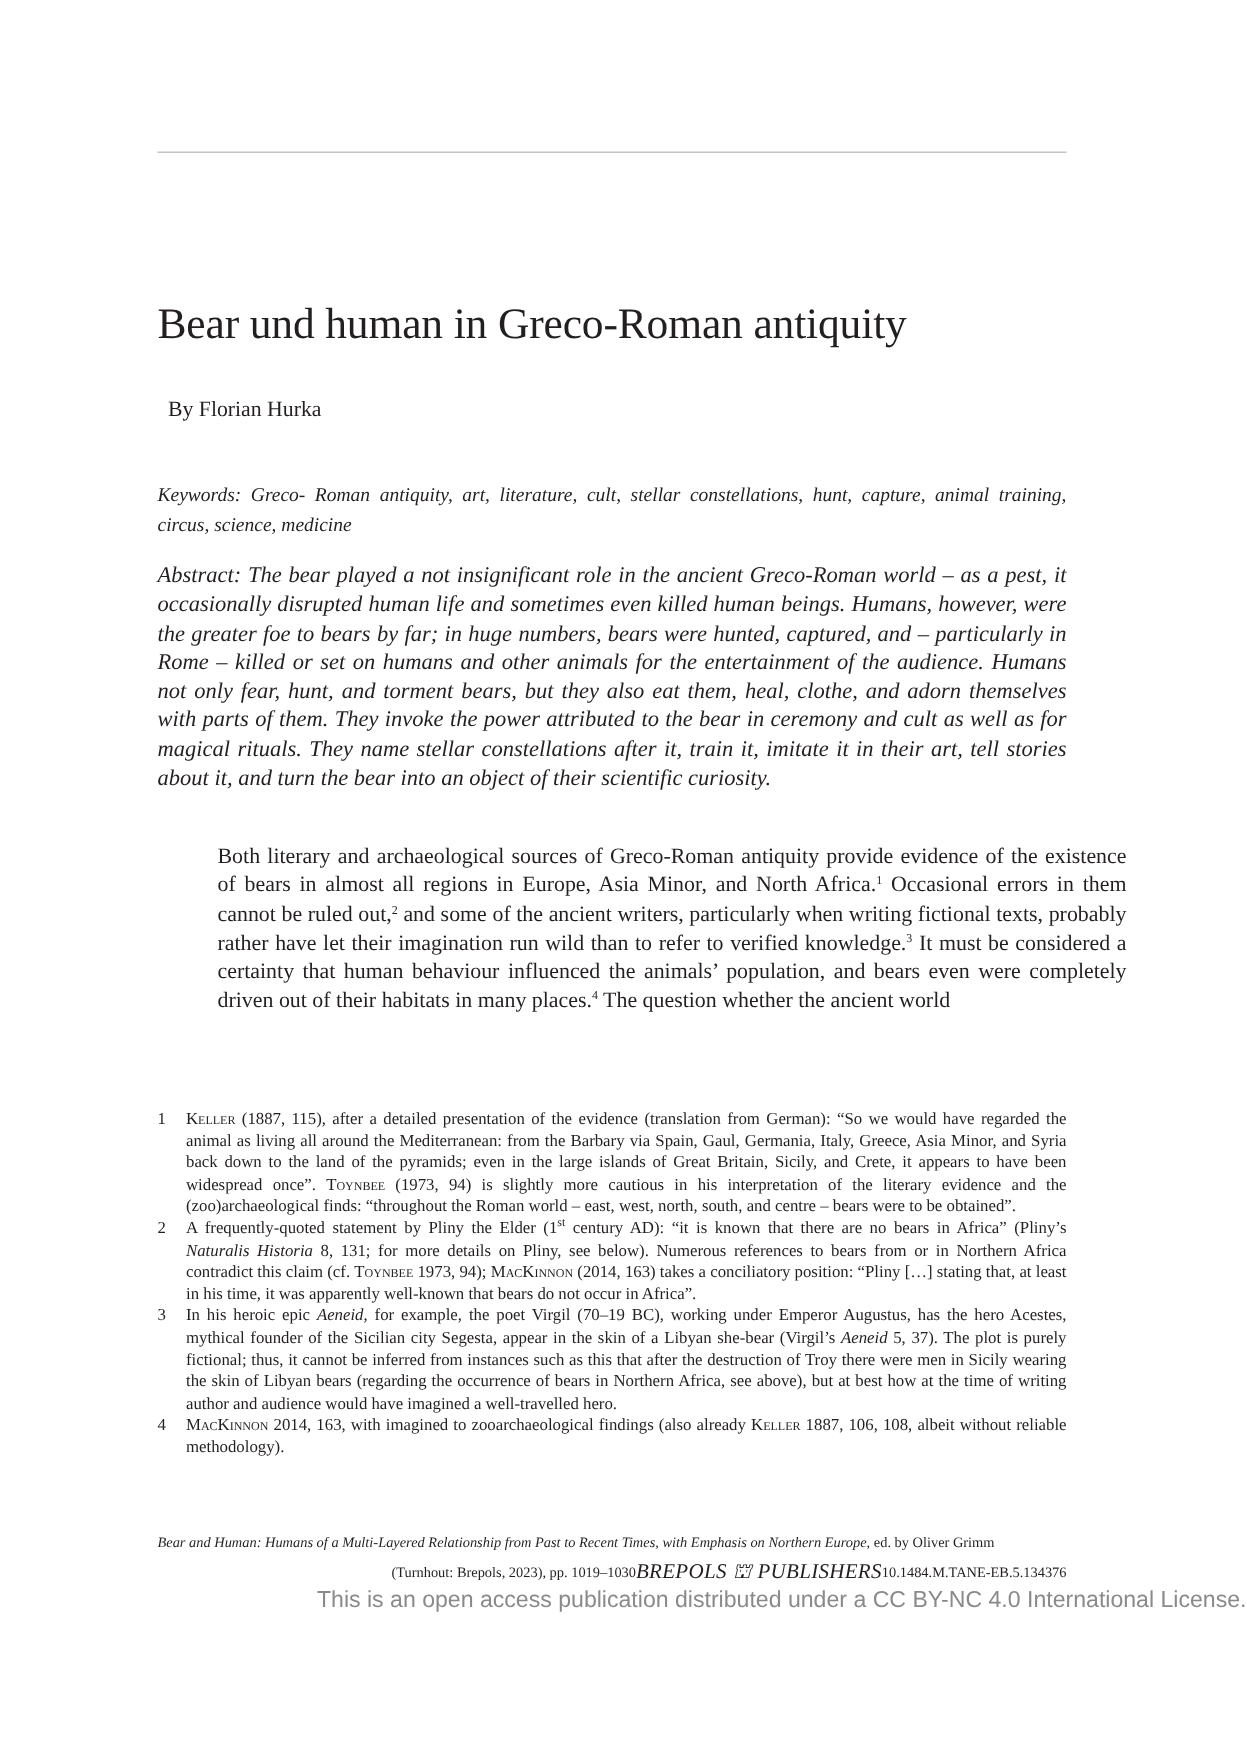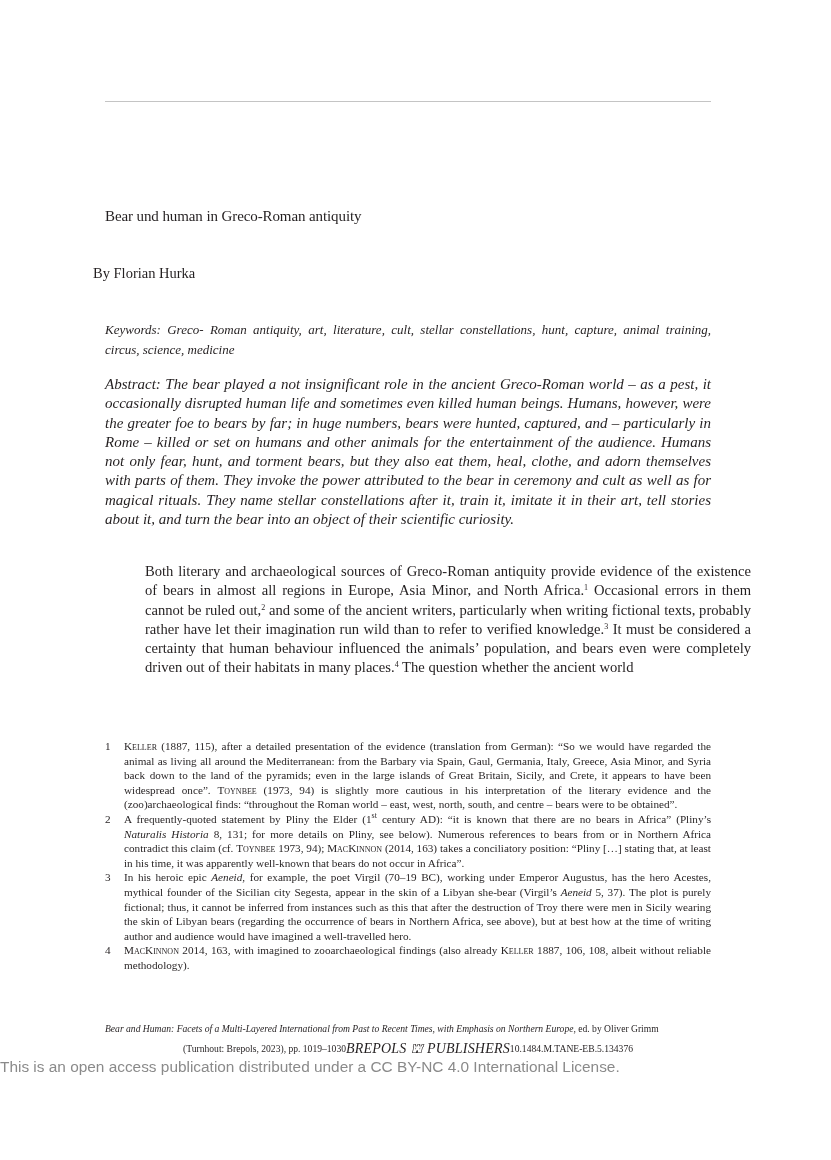--- a/index.html
+++ b/index.html
@@ -1,35 +1,35 @@
 <!DOCTYPE html>
 <html><head>
 <meta charset="utf-8">
 <style>
   html, body { margin: 0; padding: 0; background: #ffffff; }
   body { width: 831px; height: 1160px; position: relative; overflow: hidden; color: #231f20; font-family: "Liberation Serif", "DejaVu Serif", serif; }
   .rule { position: absolute; left: 105px; top: 101px; width: 606px; height: 0; border-top: 1px solid #c4c4c4; }
-  .title { position: absolute; left: 105px; top: 201px; width: 620px; font-size: 15px; line-height: 30px; margin: 0; font-weight: normal; letter-spacing: -0.1px; }
-  .author { position: absolute; left: 93px; top: 263px; font-size: 14.5px; line-height: 20px; }
+  .title { position: absolute; left: 105px; top: 201px; width: 620px; font-size: 29px; line-height: 30px; margin: 0; font-weight: normal; letter-spacing: -0.1px; }
+  .author { position: absolute; left: 112px; top: 263px; font-size: 14.5px; line-height: 20px; }
   .block { position: absolute; left: 105px; width: 606px; text-align: justify; }
   .keywords { top: 320px; font-size: 13px; line-height: 19.6px; font-style: italic; }
   .abstract { top: 375px; font-size: 15px; line-height: 19.3px; font-style: italic; }
   .body-text { top: 562px; font-size: 14.6px; line-height: 19.3px; margin-left: 40px; }
   .body-text p { margin: 0; }
   sup { font-size: 8px; line-height: 0; vertical-align: 5px; }
   .footnotes { position: absolute; left: 105px; top: 739px; width: 606px; font-size: 11.2px; line-height: 14.6px; }
   .fn { display: flex; text-align: justify; }
   .fn-num { width: 19px; flex: 0 0 19px; }
   .fn-text { flex: 1; }
   .sc { font-variant: small-caps; }
   .footer-line1 { position: absolute; left: 105px; top: 1022px; width: 606px; font-size: 9.6px; line-height: 14px; font-style: italic; white-space: nowrap; }
   .footer-line1 .ed { font-style: normal; text-align: center; }
-  .footer-line2 { position: absolute; left: 105px; top: 1042px; width: 606px; font-size: 9.6px; line-height: 14px; display: flex; justify-content: center; }
+  .footer-line2 { position: absolute; left: 105px; top: 1042px; width: 606px; font-size: 9.6px; line-height: 14px; display: flex; justify-content: flex-end; }
   .publisher { font-size: 14px; letter-spacing: 0.2px; font-style: italic; }
-  .license { position: absolute; left: 0; top: 1058px; width: 831px; text-align: left; font-family: "Liberation Sans", "DejaVu Sans", sans-serif; font-size: 15.4px; line-height: 18.5px; color: #8a8a8a; }
+  .license { position: absolute; left: 0; top: 1058px; width: 831px; text-align: right; font-family: "Liberation Sans", "DejaVu Sans", sans-serif; font-size: 15.4px; line-height: 18.5px; color: #8a8a8a; }
 </style>
 </head>
 <body>
 
 <div class="rule"></div>
 
 <h1 class="title">Bear und human in Greco-Roman antiquity</h1>
 <div class="author">By Florian Hurka</div>
 
 <div class="block keywords">Keywords: Greco- Roman antiquity, art, literature, cult, stellar constellations, hunt, capture, animal training, circus, science, medicine</div>
@@ -51,20 +51,20 @@
   <div class="fn">
     <span class="fn-num">3</span>
     <span class="fn-text"><span>In his heroic epic </span><i>Aeneid</i><span>, for example, the poet Virgil (70–19 BC), working under Emperor Augustus, has the hero Acestes, mythical founder of the Sicilian city Segesta, appear in the skin of a Libyan she-bear (Virgil’s </span><i>Aeneid</i><span> 5, 37). The plot is purely fictional; thus, it cannot be inferred from instances such as this that after the destruction of Troy there were men in Sicily wearing the skin of Libyan bears (regarding the occurrence of bears in Northern Africa, see above), but at best how at the time of writing author and audience would have imagined a well-travelled hero.</span></span>
   </div>
   <div class="fn">
     <span class="fn-num">4</span>
     <span class="fn-text"><span class="sc">MacKinnon</span><span> 2014, 163, with imagined to zooarchaeological findings (also already </span><span class="sc">Keller</span><span> 1887, 106, 108, albeit without reliable methodology).</span></span>
   </div>
 </div>
 
-<div class="footer-line1"><span>Bear and Human: Facets of a Multi-Layered International from Past to Recent Times, with Emphasis on Northern Europe</span><span class="ed">, ed. by Oliver Grimm</span></div>
+<div class="footer-line1"><span>Bear and Human: Humans of a Multi-Layered Relationship from Past to Recent Times, with Emphasis on Northern Europe</span><span class="ed">, ed. by Oliver Grimm</span></div>
 <div class="footer-line2">
   <span>(Turnhout: Brepols, 2023), pp. 1019–1030</span>
   <span class="publisher">BREPOLS ⛫ PUBLISHERS</span>
   <span>10.1484.M.TANE-EB.5.134376</span>
 </div>
 
 <div class="license">This is an open access publication distributed under a CC BY-NC 4.0 International License.</div>
 
 </body></html>

